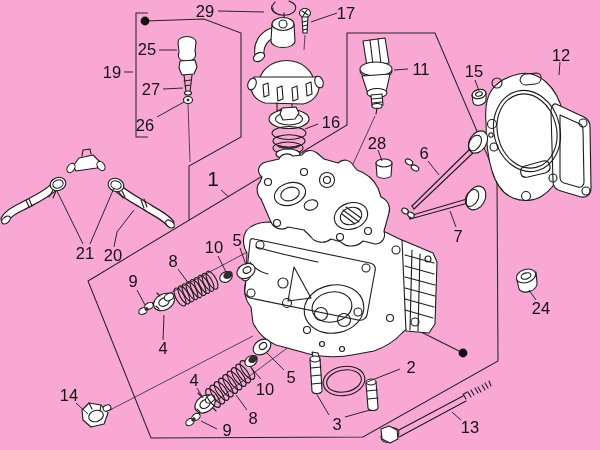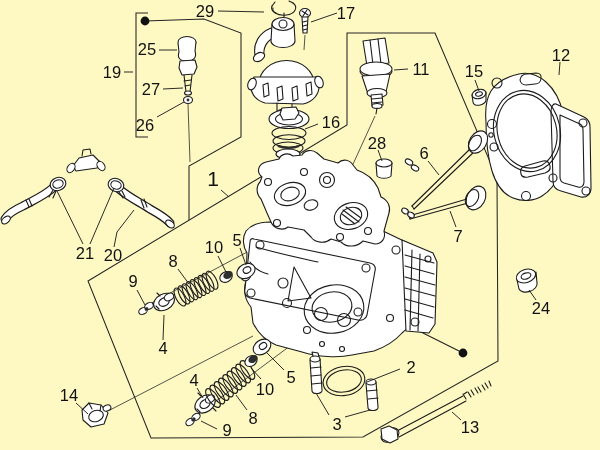--- a/index.html
+++ b/index.html
@@ -1,16 +1,16 @@
 <!DOCTYPE html>
 <html><head>
 <meta charset="utf-8">
 <style>
   html,body{margin:0;padding:0;background:#e9e9e9;}
-  .stage{width:600px;height:450px;background:#fef9c3;position:relative;overflow:hidden;
+  .stage{width:600px;height:450px;background:#f9a8d4;position:relative;overflow:hidden;
          font-family:"Liberation Sans", sans-serif;}
   svg{display:block;}
   svg .ln{stroke:#1c1c1c;fill:none;stroke-width:1.1;stroke-linecap:round;stroke-linejoin:round;}
   svg .thin{stroke:#2a2a2a;stroke-width:.8;}
   svg .wf{fill:#ffffff;stroke:#1c1c1c;stroke-width:1.1;stroke-linejoin:round;}
   svg .dk{fill:#2e2e2e;stroke:none;}
   svg .dot{fill:#111111;stroke:none;}
   svg .box{stroke:#242424;fill:none;stroke-width:1.05;stroke-linejoin:miter;}
   svg .ld{stroke:#202020;fill:none;stroke-width:.95;}
   svg text{fill:#111111;stroke:none;font-size:16.5px;font-family:"Liberation Sans",sans-serif;

